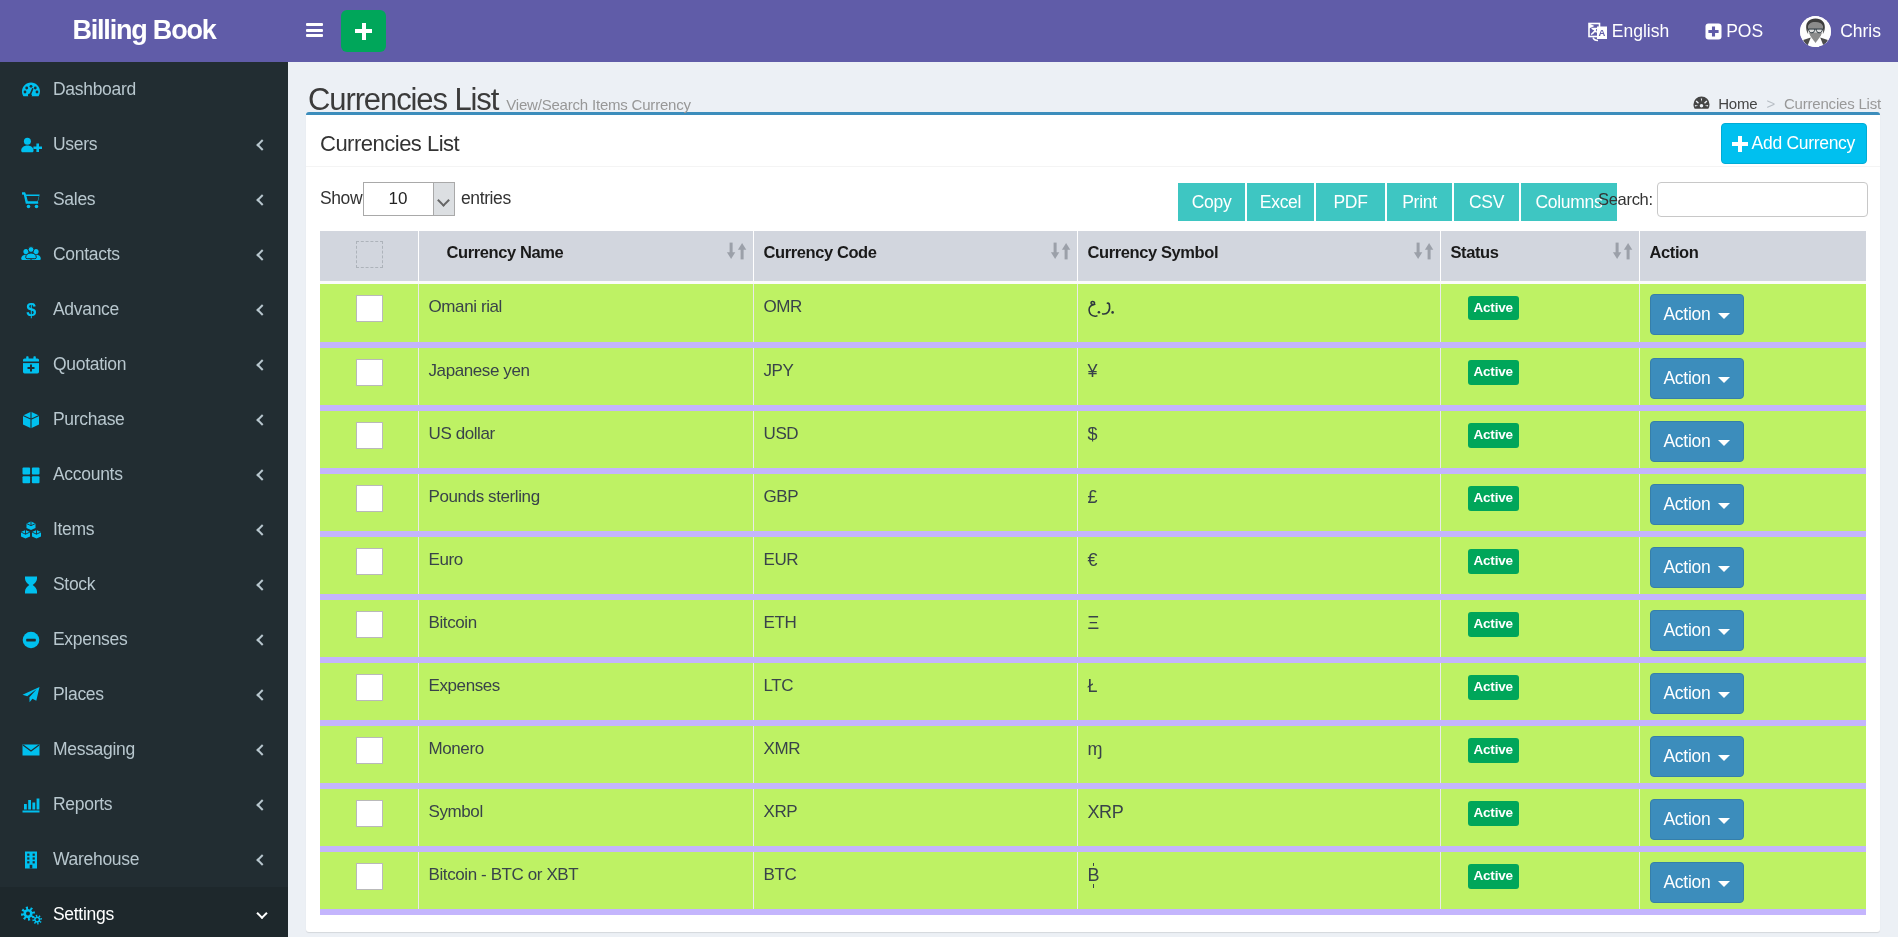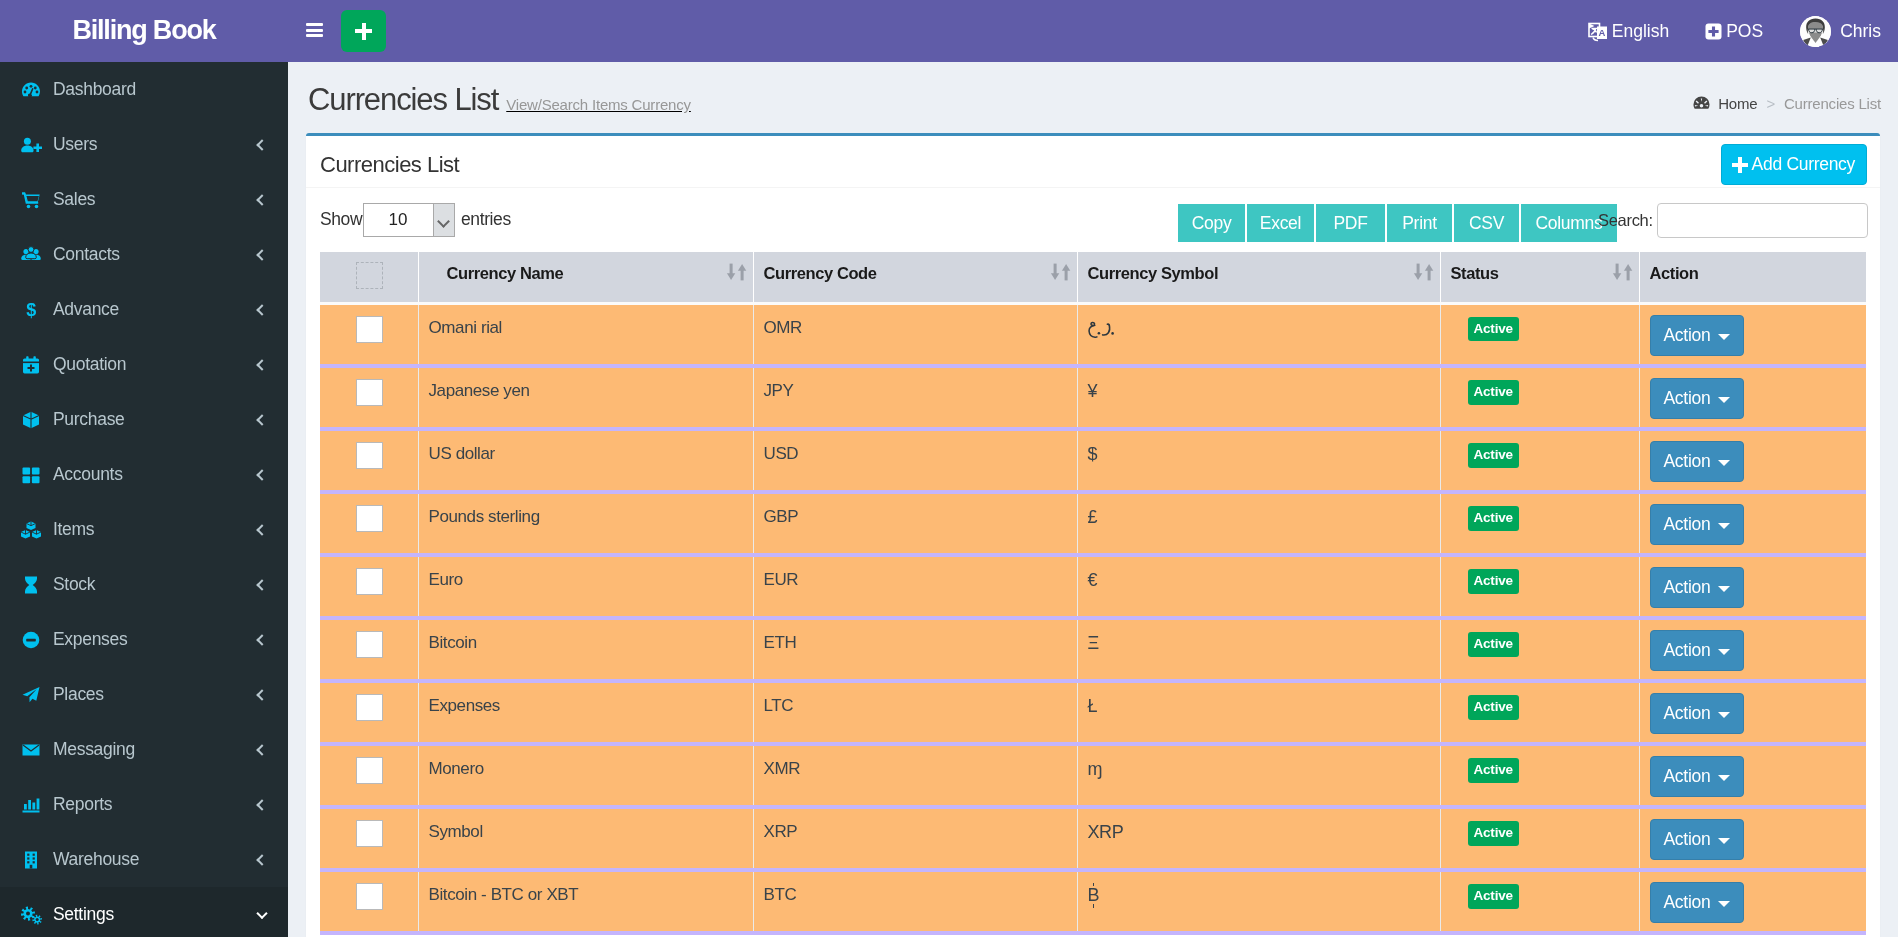--- a/index.html
+++ b/index.html
@@ -21,21 +21,21 @@
 
 .sidebar { position:fixed; left:0; top:62px; bottom:0; width:288px; background:#222d32; z-index:10; }
 .menu a { display:flex; align-items:center; height:55px; padding:0 15px 0 20px; color:#b8c7ce;
   font-size:17.5px; letter-spacing:-0.3px; text-decoration:none; position:relative; }
 .menu a .mi { width:24px; height:20px; margin-right:9px; flex:0 0 24px; }
 .menu a.active { background:#1e282c; color:#fff; }
 .chev { position:absolute; right:22px; top:50%; width:8px; height:8px; border-left:2px solid #b8c7ce; border-bottom:2px solid #b8c7ce; transform:translateY(-50%) rotate(45deg); }
 .chev.down { transform:translateY(-70%) rotate(-45deg); border-color:#fff; }
 
 .content { margin-left:288px; padding-top:62px; }
-.cheader { padding:20px 18px 0 20px; position:relative; height:71px;text-decoration:underline; }
+.cheader { padding:20px 18px 0 20px; position:relative; height:50px; }
 .cheader h1 { margin:0; font-size:31px; font-weight:normal; letter-spacing:-1.1px; color:#3b3b3b; display:inline-block; }
 .cheader .sub { font-size:15px; color:#979797; margin-left:8px; letter-spacing:-0.2px; }
 .breadcrumb { position:absolute; right:17px; top:33px; font-size:15px; color:#444; display:flex; align-items:center; letter-spacing:-0.2px; }
 .breadcrumb .sep { color:#b8bec5; margin:0 9px; font-size:15px; }
 .breadcrumb .cur { color:#999; }
 
 .box { margin:0 18px; background:#fff; border-top:3px solid #3c8dbc; border-radius:3px;
   box-shadow:0 1px 1px rgba(0,0,0,0.1); min-height:820px; }
 .box-header { position:relative; padding:12px 14px; border-bottom:1px solid #f4f4f4; height:52px; }
 .box-title { font-size:22px; color:#333; display:inline-block; margin-top:4px; letter-spacing:-0.5px; }
@@ -58,21 +58,21 @@
   justify-content:center; margin-right:2px; }
 .searchlabel { position:absolute; left:1278px; top:8px; font-size:16.5px; color:#333; letter-spacing:-0.3px; }
 .searchbox { position:absolute; left:1337px; top:0; width:211px; height:35px; border:1px solid #c8c8c8; border-radius:4px; background:#fff; }
 
 table.dt { border-collapse:collapse; table-layout:fixed; width:1546px; }
 .dt th { background:#d2d6de; height:51px; font-size:16.5px; letter-spacing:-0.4px; color:#1a1a1a; text-align:left; padding:0 10px 7px 10px; vertical-align:middle;
   border-right:1px solid #fff; border-bottom:3px solid #fbfbfb; position:relative; font-weight:bold; }
 .dt th .sort { position:absolute; right:5px; top:10px; }
 .dt td.st { padding-left:27px;text-decoration:underline; }
 .dt td { height:63px; vertical-align:top; padding:13px 10px 0 10px; font-size:17px; letter-spacing:-0.4px; color:#39434a;
-  border-right:1px solid #eaeaea; border-bottom:4px solid #c4b5fd; background:#fdba74; }
+  border-right:1px solid #eaeaea; border-bottom:6px solid #c4b5fd; background:#bef264; }
 .dt th:last-child, .dt td:last-child { border-right:none; }
 .dt td.ck, .dt th.ck { padding-left:36px; }
 .cbox { width:27px; height:27px; border:1px solid #b9b9b9; background:#fff; margin-top:-2px; }
 .cbox.dashed { border:1px dashed #adb3ba; background:transparent; position:relative; top:3px; }
 .dt th.cn { padding-left:28px; }
 .badge { display:inline-block; background:#00a65a; color:#fff; font-size:13.5px; font-weight:bold; letter-spacing:-0.2px;
   padding:5px 6px 6px; border-radius:3px; line-height:1; margin-top:-1px; }
 .btn-action { display:inline-flex; align-items:center; height:41px; background:#3c8dbc; border:1px solid #367fa9;
   border-radius:4px; color:#fff; font-size:17.5px; letter-spacing:-0.3px; padding:0 13px; margin-top:-3px; }
 .caret { display:inline-block; width:0; height:0; border-left:6px solid transparent; border-right:6px solid transparent;

